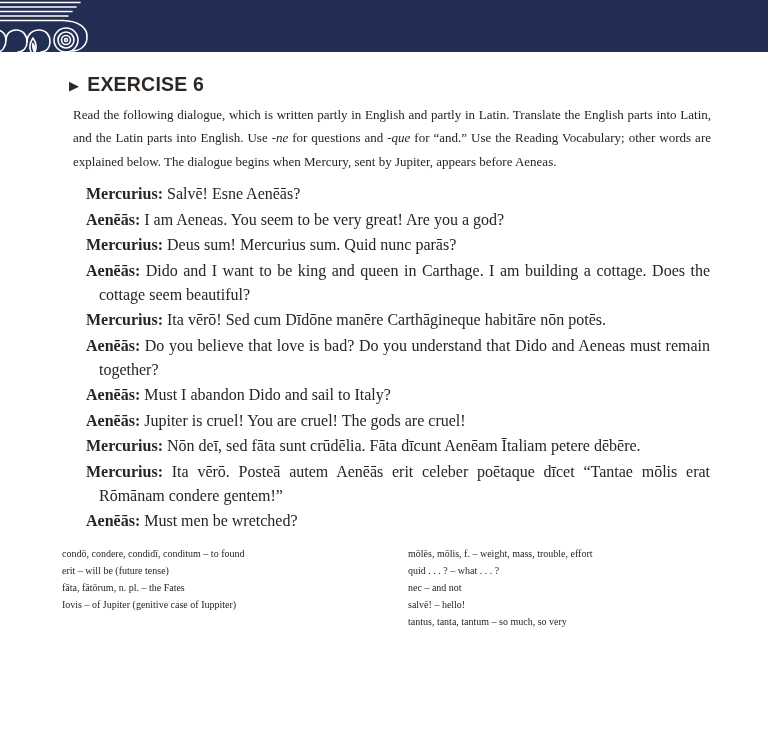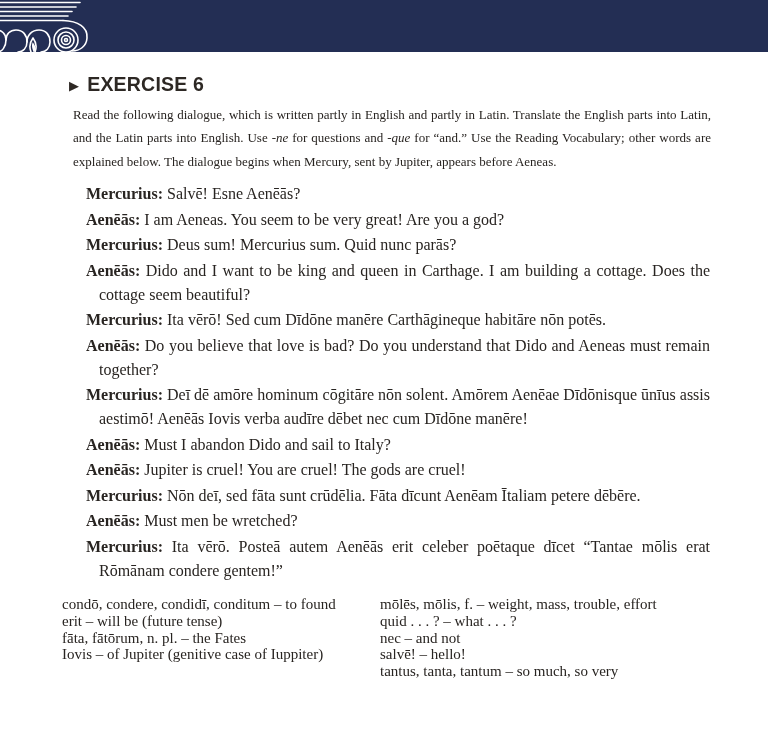--- a/index.html
+++ b/index.html
@@ -53,22 +53,23 @@
     padding-left: 13px;
     text-indent: -13px;
     font-size: 16px;
     line-height: 24px;
     text-align: justify;
   }
   .dialogue b.spk { font-weight: bold; }
   .vocab {
     display: flex;
     margin: 13px 0 16px 62px;
-    font-size: 15px;
+    font-size: 10px;
     line-height: 16.9px;
+    gap: 28px;
   }
   .vcol {
     list-style: none;
     margin: 0; padding: 0;
   }
   .vcol.left  { width: 318px; }
   .vcol.right { width: 340px; }
 </style>
 </head>
 <body>
@@ -108,26 +109,25 @@
 
   <p class="intro" id="intro"><span>Read the following dialogue, which is written partly in English and partly in Latin. Translate the English parts into Latin, and the Latin parts into English. Use </span><i>-ne</i><span> for questions and </span><i>-que</i><span> for “and.” Use the Reading Vocabulary; other words are explained below. The dialogue begins when Mercury, sent by Jupiter, appears before Aeneas.</span></p>
 
   <div class="dialogue" id="dialogue">
       <p class="line"><b class="spk">Mercurius:</b><span> Salvē! Esne Aenēās?</span></p>
       <p class="line"><b class="spk">Aenēās:</b><span> I am Aeneas. You seem to be very great! Are you a god?</span></p>
       <p class="line"><b class="spk">Mercurius:</b><span> Deus sum! Mercurius sum. Quid nunc parās?</span></p>
       <p class="line"><b class="spk">Aenēās:</b><span> Dido and I want to be king and queen in Carthage. I am building a cottage. Does the cottage seem beautiful?</span></p>
       <p class="line"><b class="spk">Mercurius:</b><span> Ita vērō! Sed cum Dīdōne manēre Carthāgineque habitāre nōn potēs.</span></p>
       <p class="line"><b class="spk">Aenēās:</b><span> Do you believe that love is bad? Do you understand that Dido and Aeneas must remain together?</span></p>
-      <p class="line"><b class="spk">Mercurius:</b><span> Deī dē amōre hominum cōgitāre nōn solent. Amōrem Aenēae Dīdōnisque ūnīus assis aestimō! Aenēās Iovis verba audīre dēbet nec cum Dīdōne manēre!</span></p>
       <p class="line"><b class="spk">Aenēās:</b><span> Must I abandon Dido and sail to Italy?</span></p>
       <p class="line"><b class="spk">Aenēās:</b><span> Jupiter is cruel! You are cruel! The gods are cruel!</span></p>
       <p class="line"><b class="spk">Mercurius:</b><span> Nōn deī, sed fāta sunt crūdēlia. Fāta dīcunt Aenēam Ītaliam petere dēbēre.</span></p>
+      <p class="line"><b class="spk">Mercurius:</b><span> Ita vērō. Posteā autem Aenēās erit celeber poētaque dīcet “Tantae mōlis erat Rōmānam condere gentem!”</span></p>
       <p class="line"><b class="spk">Aenēās:</b><span> Must men be wretched?</span></p>
-      <p class="line"><b class="spk">Mercurius:</b><span> Ita vērō. Posteā autem Aenēās erit celeber poētaque dīcet “Tantae mōlis erat Rōmānam condere gentem!”</span></p>
     </div>
 
   <div class="vocab">
     <ul class="vcol left" id="vocab-left">
         <li>condō, condere, condidī, conditum – to found</li>
         <li>erit – will be (future tense)</li>
         <li>fāta, fātōrum, n. pl. – the Fates</li>
         <li>Iovis – of Jupiter (genitive case of Iuppiter)</li>
       </ul>
     <ul class="vcol right" id="vocab-right">

